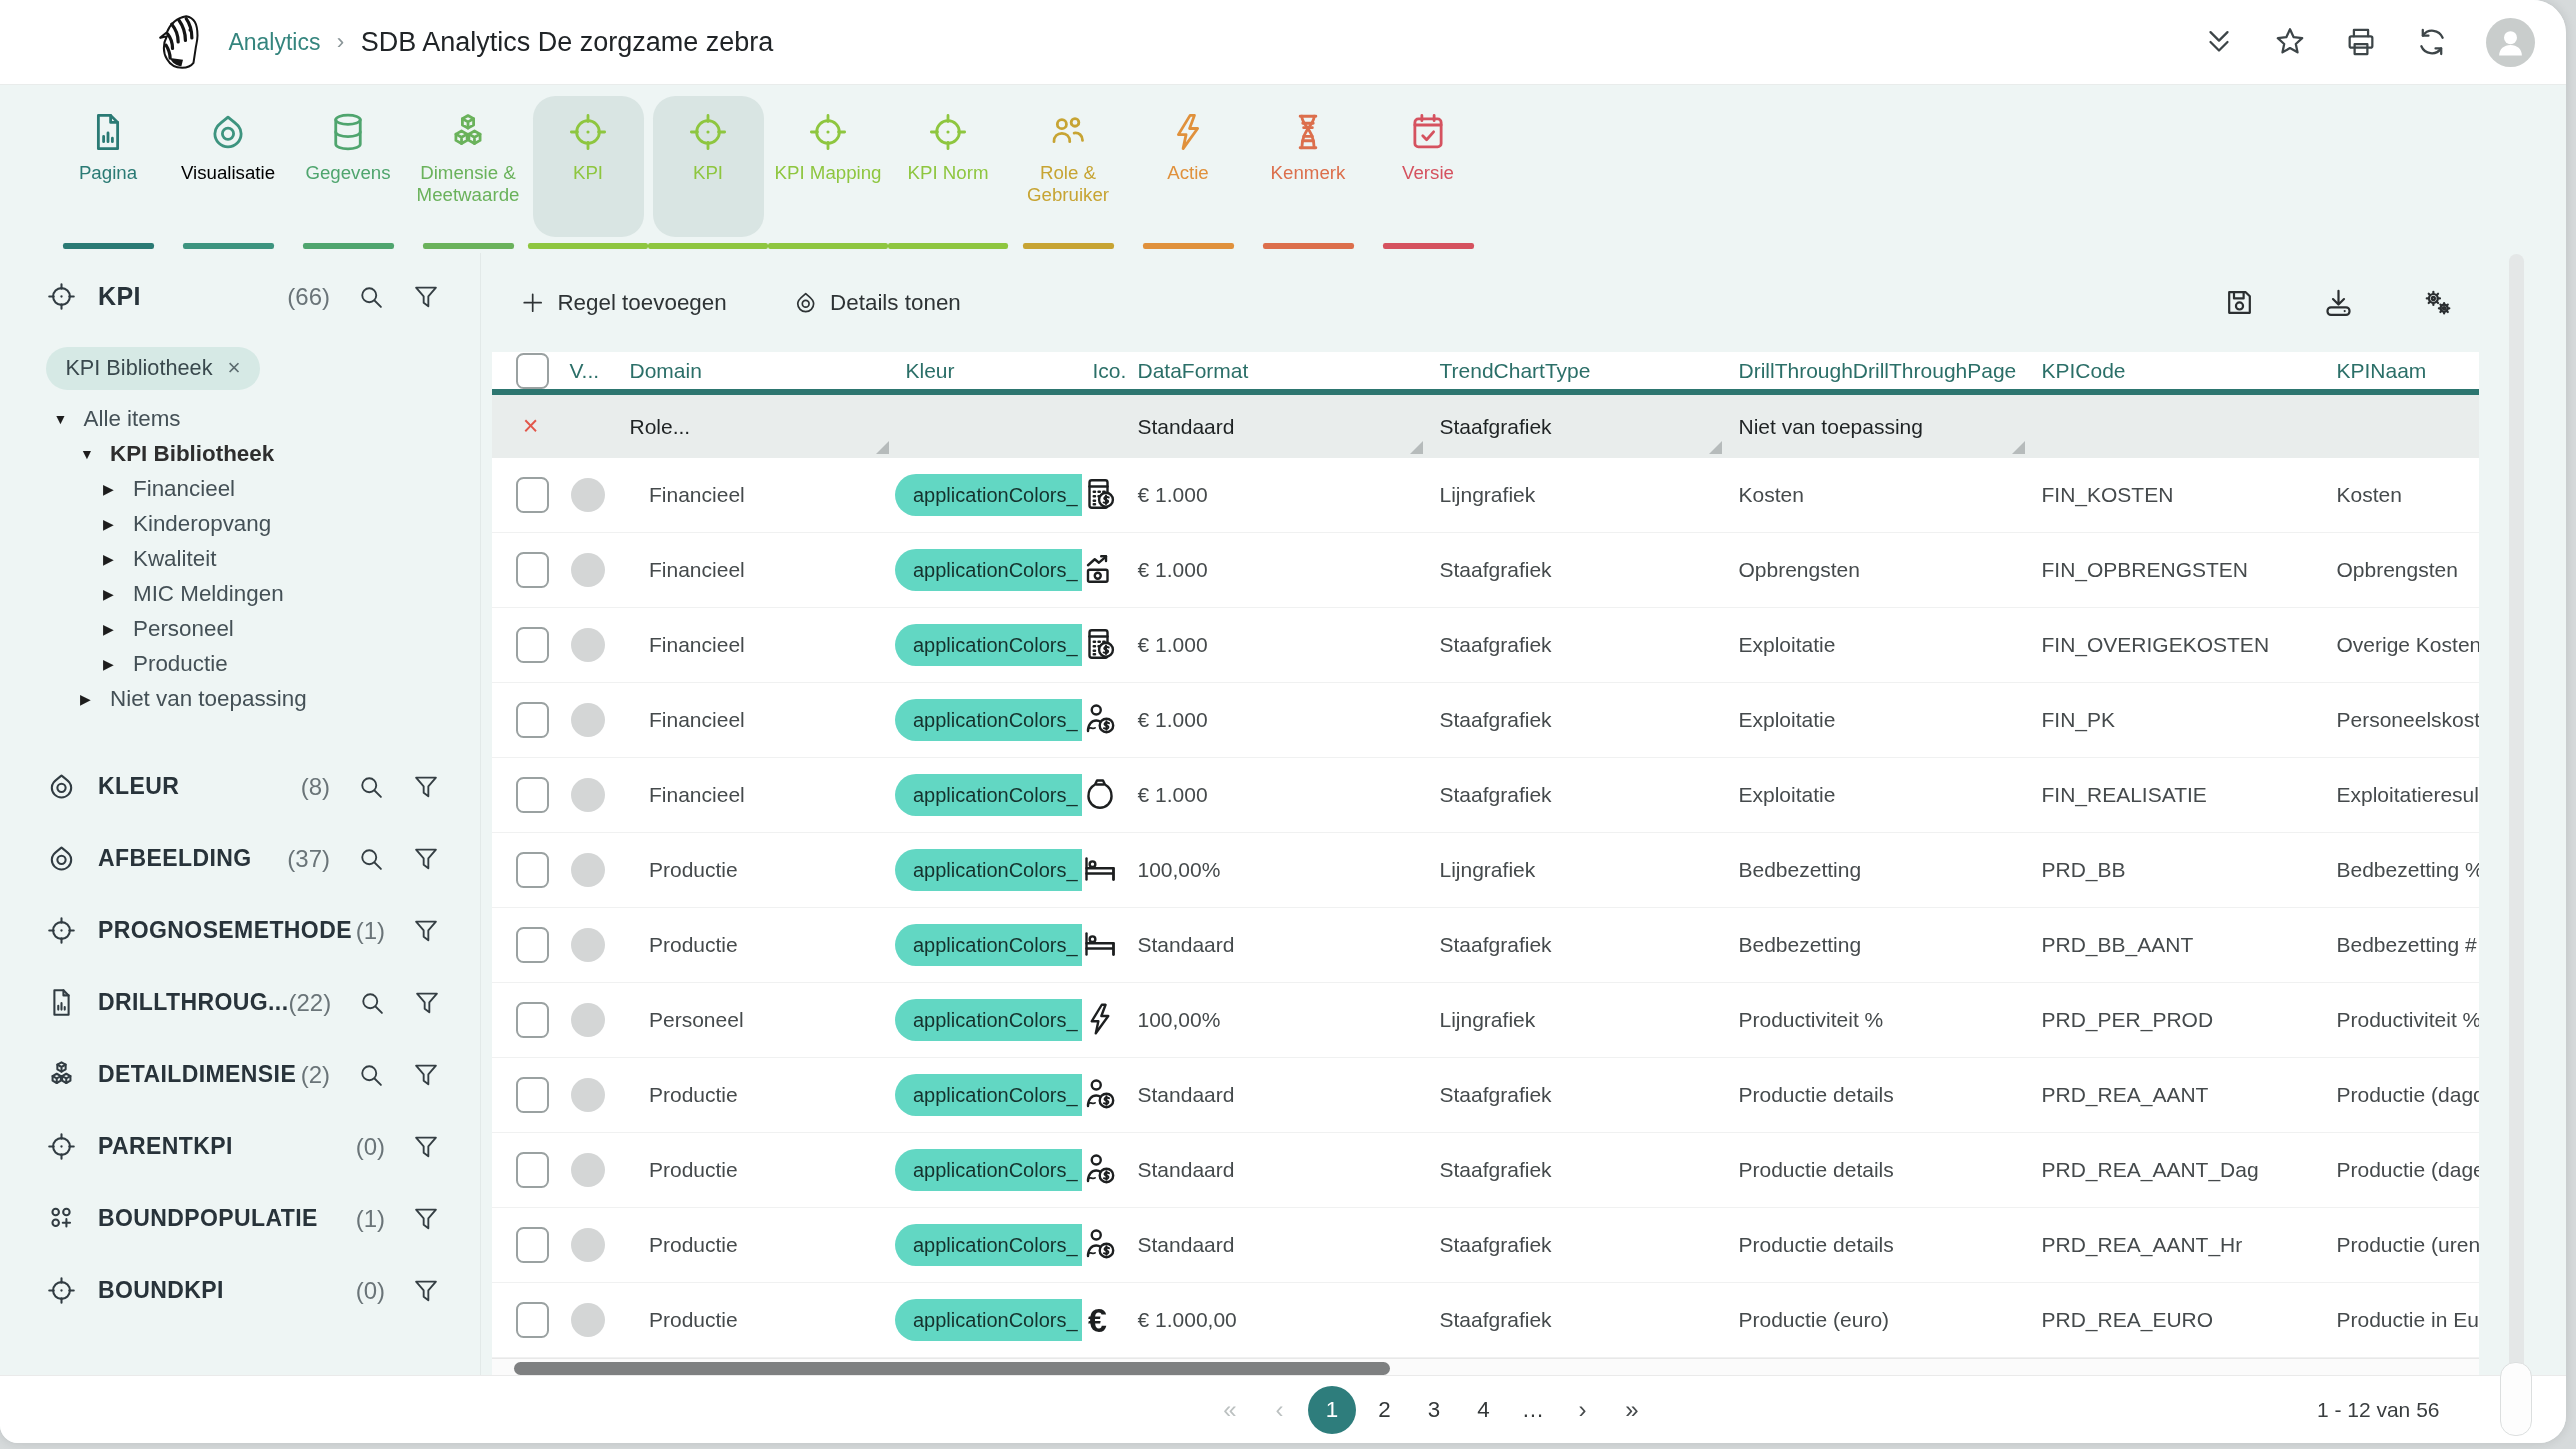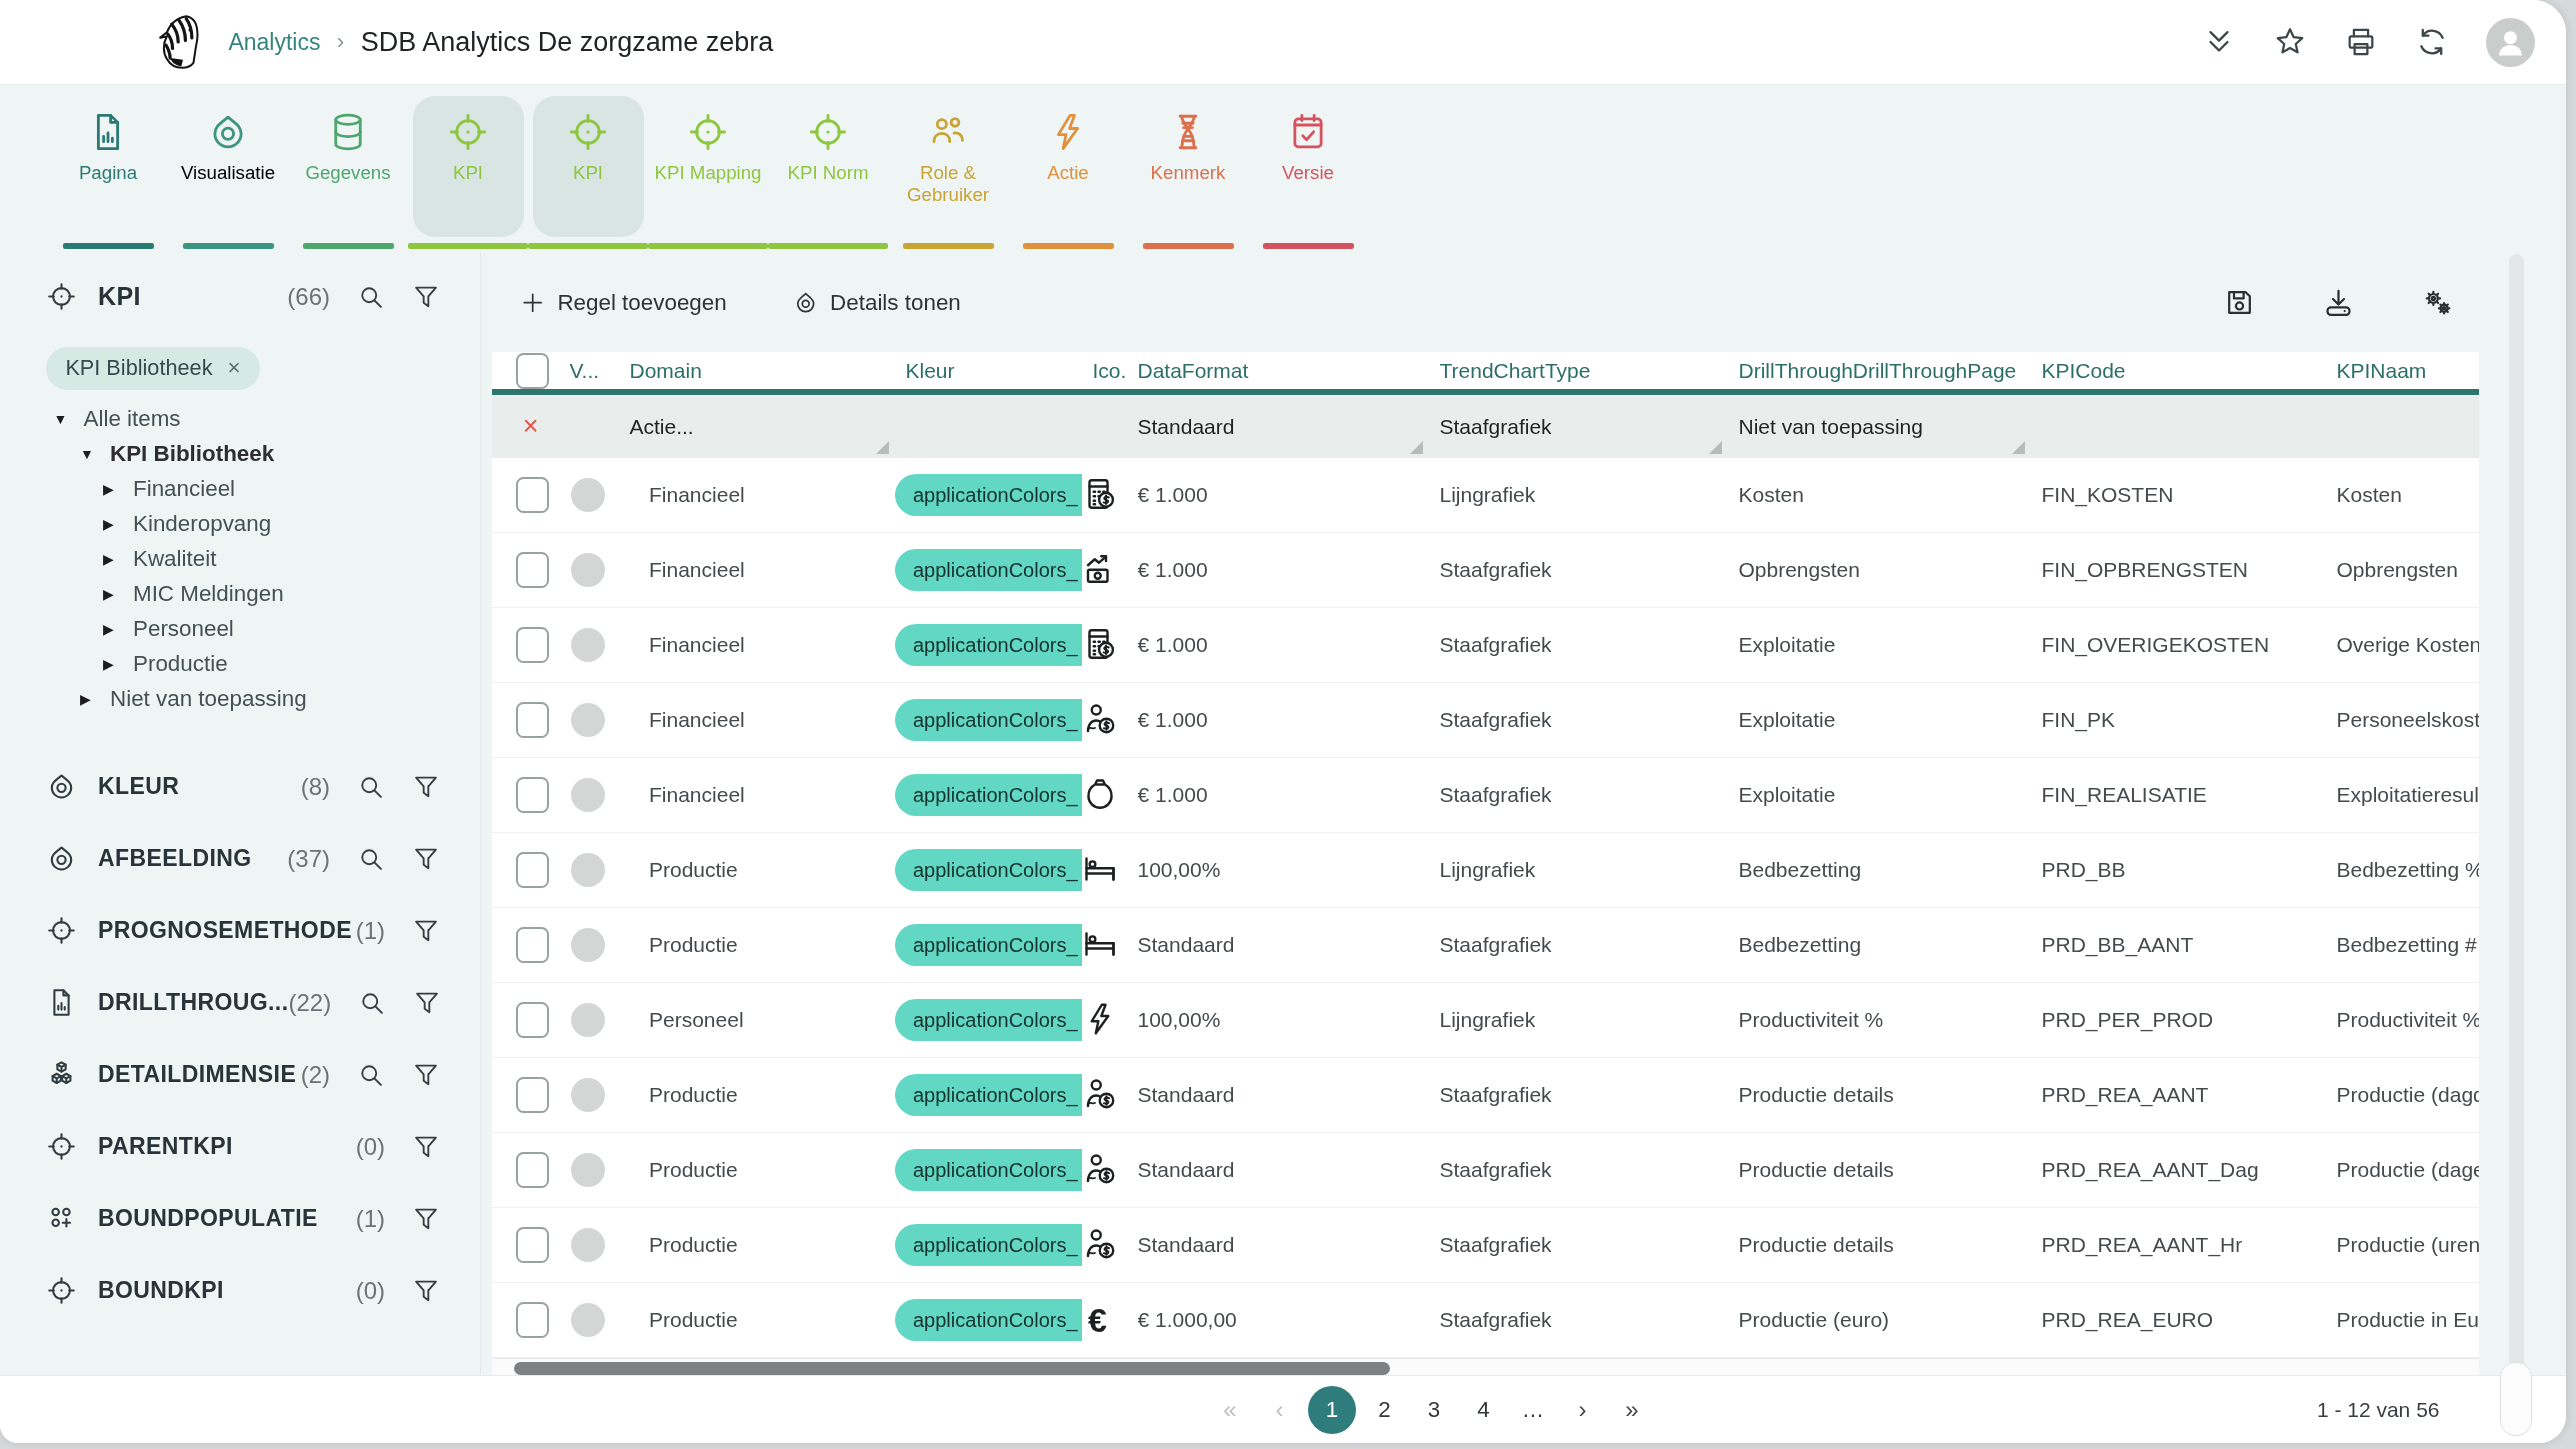--- a/index.html
+++ b/index.html
@@ -176,20 +176,34 @@
         <div class="tab">
           <span class="t-icon" style="color: rgb(79, 165, 110);">
             <svg viewBox="0 0 24 24" fill="none" stroke="currentColor" stroke-width="1.6" stroke-linecap="round" stroke-linejoin="round" style="width:100%;height:100%">
               <ellipse cx="12" cy="5" rx="7" ry="2.6"></ellipse>
               <path d="M5 5v14c0 1.4 3.1 2.6 7 2.6s7-1.2 7-2.6V5"></path>
               <path d="M5 12c0 1.4 3.1 2.6 7 2.6s7-1.2 7-2.6"></path>
             </svg>
           </span>
           <div class="t-label" style="color: rgb(79, 165, 110);">Gegevens</div>
           <div class="t-under" style="background: rgb(79, 165, 110); width: 91px;"></div>
+        </div>
+        <div class="tab">
+          <span class="t-icon" style="color: rgb(106, 178, 91);">
+            <svg viewBox="0 0 24 24" fill="none" stroke="currentColor" stroke-width="1.6" stroke-linecap="round" stroke-linejoin="round" style="width:100%;height:100%">
+              <path d="M12 2.6l3.2 1.8v3.6L12 9.8 8.8 8V4.4Z"></path>
+              <path d="M8.8 4.4 12 6.2l3.2-1.8M12 6.2v3.6"></path>
+              <path d="M8.3 11.4l3.2 1.8v3.6l-3.2 1.8-3.2-1.8v-3.6Z"></path>
+              <path d="M5.1 13.2l3.2 1.8 3.2-1.8M8.3 15v3.6"></path>
+              <path d="M15.7 11.4l3.2 1.8v3.6l-3.2 1.8-3.2-1.8v-3.6Z"></path>
+              <path d="M12.5 13.2l3.2 1.8 3.2-1.8M15.7 15v3.6"></path>
+            </svg>
+          </span>
+          <div class="t-label" style="color: rgb(106, 178, 91);">Dimensie &amp; Meetwaarde</div>
+          <div class="t-under" style="background: rgb(106, 178, 91); width: 91px;"></div>
         </div>
         <div class="tab">
           <div class="bg"></div>
           <span class="t-icon" style="color: rgb(142, 198, 63);">
             <svg viewBox="0 0 24 24" fill="none" stroke="currentColor" stroke-width="1.6" stroke-linecap="round" stroke-linejoin="round" style="width:100%;height:100%">
               <circle cx="12" cy="12" r="6.5"></circle>
               <path d="M12 2.5V6M12 18v3.5M2.5 12H6M18 12h3.5"></path>
               <circle cx="12" cy="12" r=".9" fill="currentColor" stroke="none"></circle>
             </svg>
           </span>
@@ -579,21 +593,21 @@
             <div class="hcell">DrillThroughDrillThroughPage</div>
             <div class="hcell">KPICode</div>
             <div class="hcell">KPINaam</div>
           </div>
         <div class="trow tfilter" id="tfilter">
             <div class="fcell">
               <span class="fx">×</span>
             </div>
             <div class="fcell"></div>
             <div class="fcell">
-              <span>Actie...</span>
+              <span>Role...</span>
               <span class="ftri"></span>
             </div>
             <div class="fcell"></div>
             <div class="fcell"></div>
             <div class="fcell">
               <span>Standaard</span>
               <span class="ftri"></span>
             </div>
             <div class="fcell">
               <span>Staafgrafiek</span>

